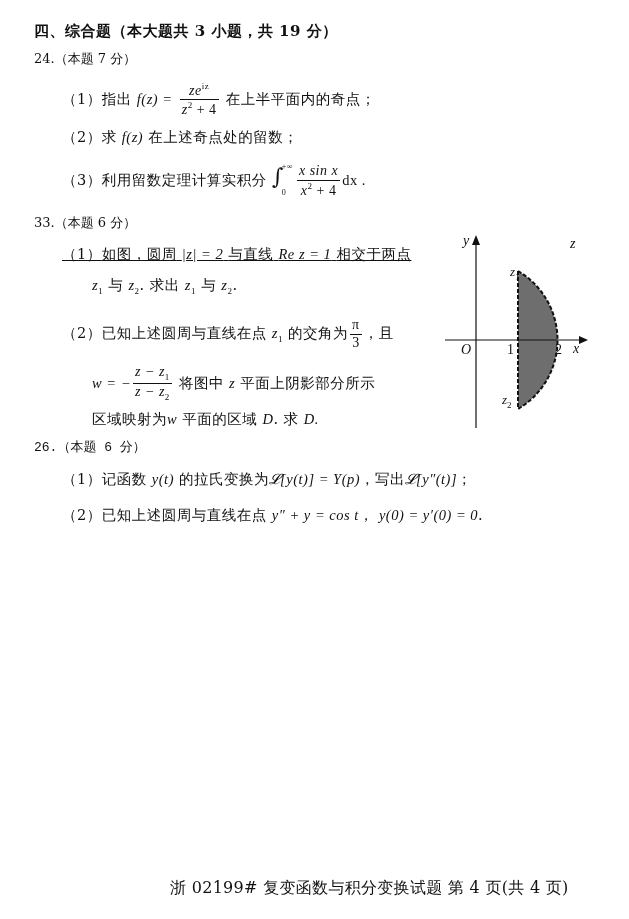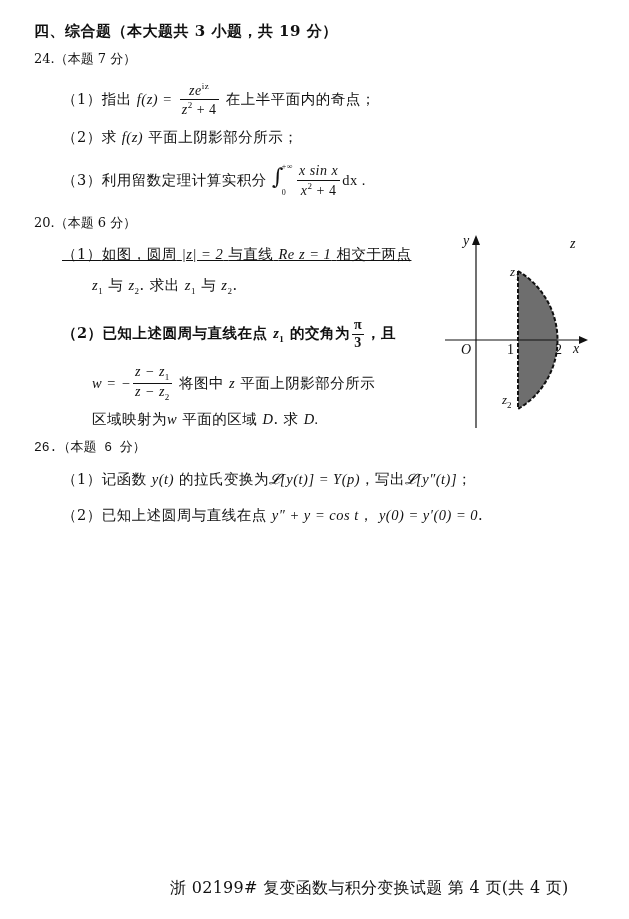--- a/index.html
+++ b/index.html
@@ -47,58 +47,58 @@
   <span class="frac">
     <span class="num"><span>ze</span><sup class="mr">iz</sup></span>
     <span class="den"><span>z</span><sup class="mr">2</sup><span class="mr"> + 4</span></span>
   </span>
   <span>在上半平面内的奇点；</span>
 </div>
 
 <div class="abs line" style="left:62px; top:128px;">
   <span>（2）</span><span>求</span>
   <span class="m">f(z)</span>
-  <span>平面上阴影部分所示；</span>
+  <span>在上述奇点处的留数；</span>
 </div>
 
 <div class="abs line" style="left:62px; top:164px;">
   <span>（3）</span><span>利用留数定理计算实积分</span>
   <span class="integral">
     <span class="sym">∫</span>
     <span class="up">+∞</span>
     <span class="lo">0</span>
   </span>
   <span class="frac">
     <span class="num">x sin x</span>
     <span class="den"><span>x</span><sup class="mr">2</sup><span class="mr"> + 4</span></span>
   </span><span class="mr">dx .</span>
 </div>
 
 <div class="abs q-title" style="left:34px; top:214px;">
-  <span>20.</span><span>（本题 6 分）</span>
+  <span>33.</span><span>（本题 6 分）</span>
 </div>
 
 <div class="abs line" style="left:62px; top:245px;text-decoration:underline;">
   <span>（1）</span><span>如图，圆周</span>
   <span class="m">|z| = 2</span>
   <span>与直线</span>
   <span class="m">Re z = 1</span>
   <span>相交于两点</span>
 </div>
 
 <div class="abs line" style="left:92px; top:276px;">
   <span class="m">z</span><sub class="mr">1</sub>
   <span>与</span>
   <span class="m">z</span><sub class="mr">2</sub><span>. 求出</span>
   <span class="m">z</span><sub class="mr">1</sub>
   <span>与</span>
   <span class="m">z</span><sub class="mr">2</sub><span>.</span>
 </div>
 
-<div class="abs line" style="left:62px; top:318px;font-weight:bold;">
+<div class="abs line" style="left:62px; top:318px;">
   <span>（2）</span><span>已知上述圆周与直线在点</span>
   <span class="m">z</span><sub class="mr">1</sub>
   <span>的交角为</span><span class="frac" style="font-style:normal;">
     <span class="num">π</span>
     <span class="den">3</span>
   </span><span>，且</span>
 </div>
 
 <div class="abs line" style="left:92px; top:365px;">
   <span class="m">w = −</span><span class="frac">

